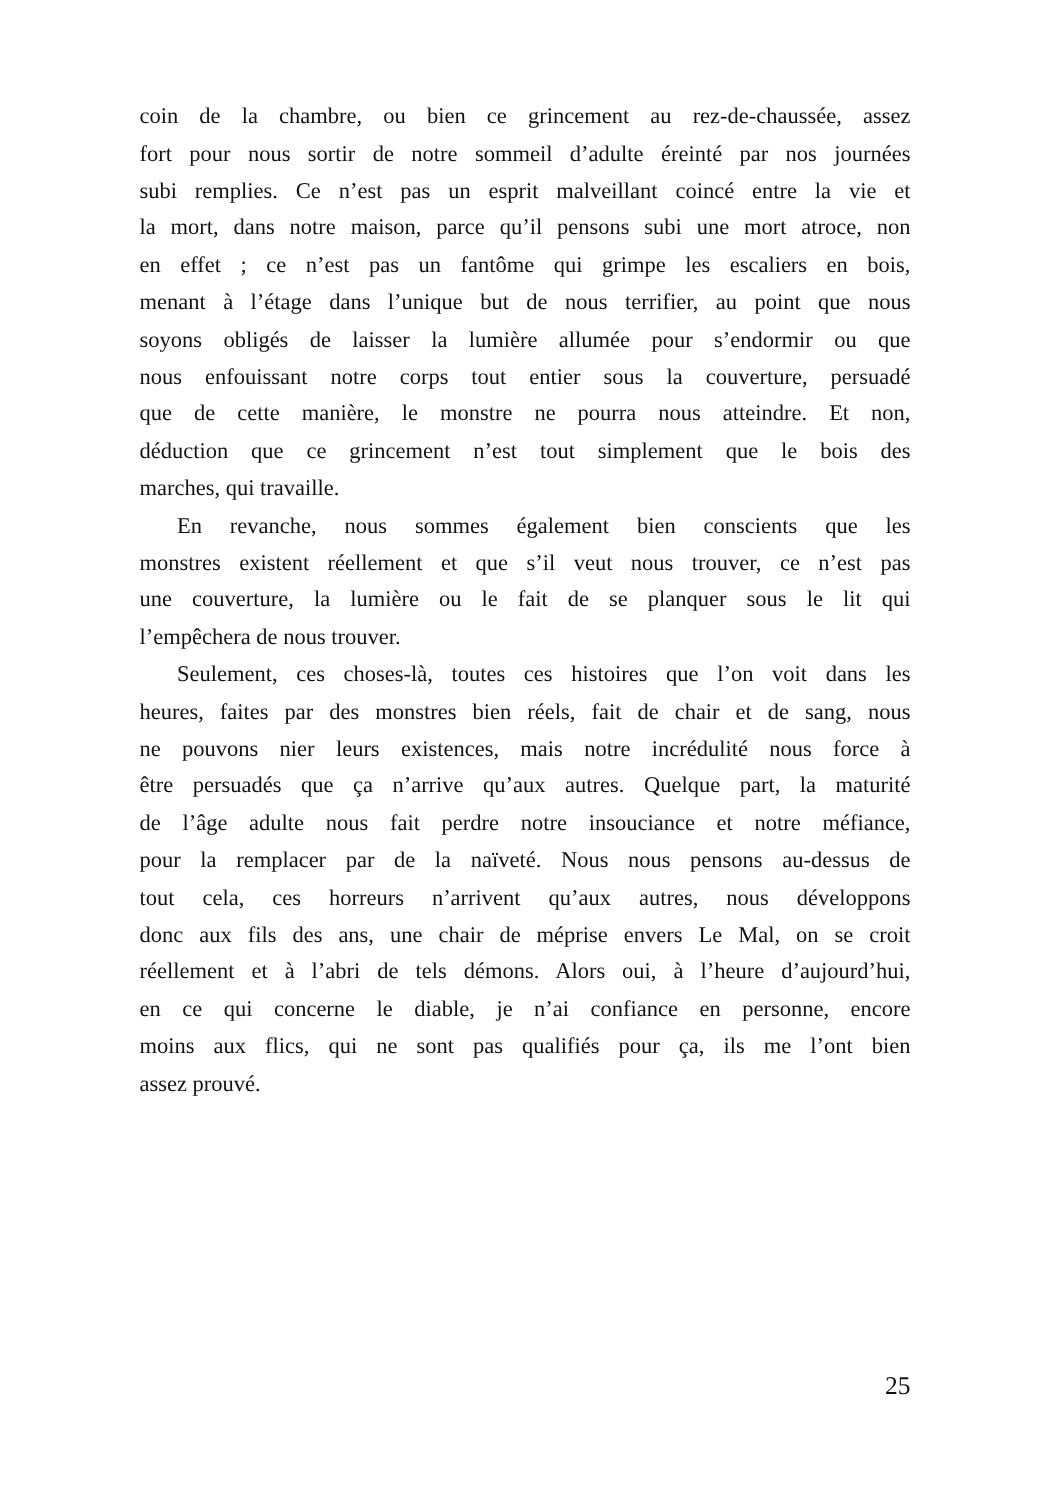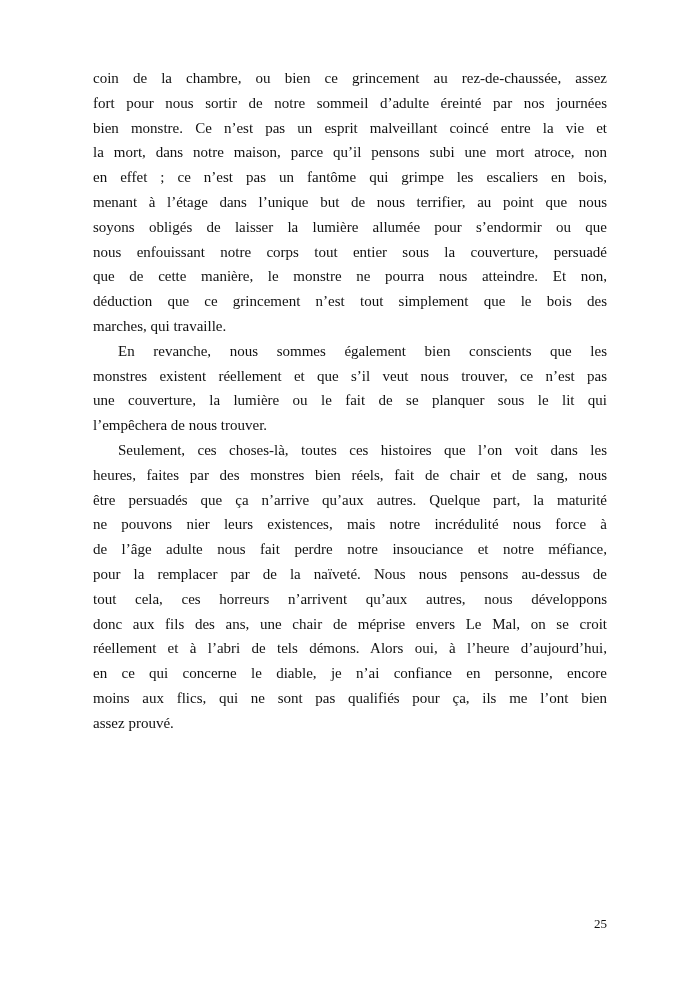--- a/index.html
+++ b/index.html
@@ -38,54 +38,54 @@
   .line.last {
     text-align-last: left;
   }
   .line.first-indent {
     text-indent: 25px;
   }
   .page-number {
     position: absolute;
     top: 912px;
     right: 93px;
-    font-size: 13px;
+    font-size: 17px;
     line-height: 24px;
     text-align: right;
   }
 </style>
 </head>
 <body>
 
 <div class="page">
   <div class="text-block">
       <div class="paragraph">
         <div class="line">coin de la chambre, ou bien ce grincement au rez-de-chaussée, assez</div>
         <div class="line">fort pour nous sortir de notre sommeil d’adulte éreinté par nos journées</div>
-        <div class="line">bien monstre. Ce n’est pas un esprit malveillant coincé entre la vie et</div>
+        <div class="line">subi remplies. Ce n’est pas un esprit malveillant coincé entre la vie et</div>
         <div class="line">la mort, dans notre maison, parce qu’il pensons subi une mort atroce, non</div>
         <div class="line">en effet ; ce n’est pas un fantôme qui grimpe les escaliers en bois,</div>
         <div class="line">menant à l’étage dans l’unique but de nous terrifier, au point que nous</div>
         <div class="line">soyons obligés de laisser la lumière allumée pour s’endormir ou que</div>
         <div class="line">nous enfouissant notre corps tout entier sous la couverture, persuadé</div>
         <div class="line">que de cette manière, le monstre ne pourra nous atteindre. Et non,</div>
         <div class="line">déduction que ce grincement n’est tout simplement que le bois des</div>
         <div class="line last">marches, qui travaille.</div>
       </div>
       <div class="paragraph">
         <div class="line first-indent">En revanche, nous sommes également bien conscients que les</div>
         <div class="line">monstres existent réellement et que s’il veut nous trouver, ce n’est pas</div>
         <div class="line">une couverture, la lumière ou le fait de se planquer sous le lit qui</div>
         <div class="line last">l’empêchera de nous trouver.</div>
       </div>
       <div class="paragraph">
         <div class="line first-indent">Seulement, ces choses-là, toutes ces histoires que l’on voit dans les</div>
         <div class="line">heures, faites par des monstres bien réels, fait de chair et de sang, nous</div>
+        <div class="line">ne pouvons nier leurs existences, mais notre incrédulité nous force à</div>
         <div class="line">être persuadés que ça n’arrive qu’aux autres. Quelque part, la maturité</div>
-        <div class="line">ne pouvons nier leurs existences, mais notre incrédulité nous force à</div>
         <div class="line">de l’âge adulte nous fait perdre notre insouciance et notre méfiance,</div>
         <div class="line">pour la remplacer par de la naïveté. Nous nous pensons au-dessus de</div>
         <div class="line">tout cela, ces horreurs n’arrivent qu’aux autres, nous développons</div>
         <div class="line">donc aux fils des ans, une chair de méprise envers Le Mal, on se croit</div>
         <div class="line">réellement et à l’abri de tels démons. Alors oui, à l’heure d’aujourd’hui,</div>
         <div class="line">en ce qui concerne le diable, je n’ai confiance en personne, encore</div>
         <div class="line">moins aux flics, qui ne sont pas qualifiés pour ça, ils me l’ont bien</div>
         <div class="line last">assez prouvé.</div>
       </div>
     </div>

